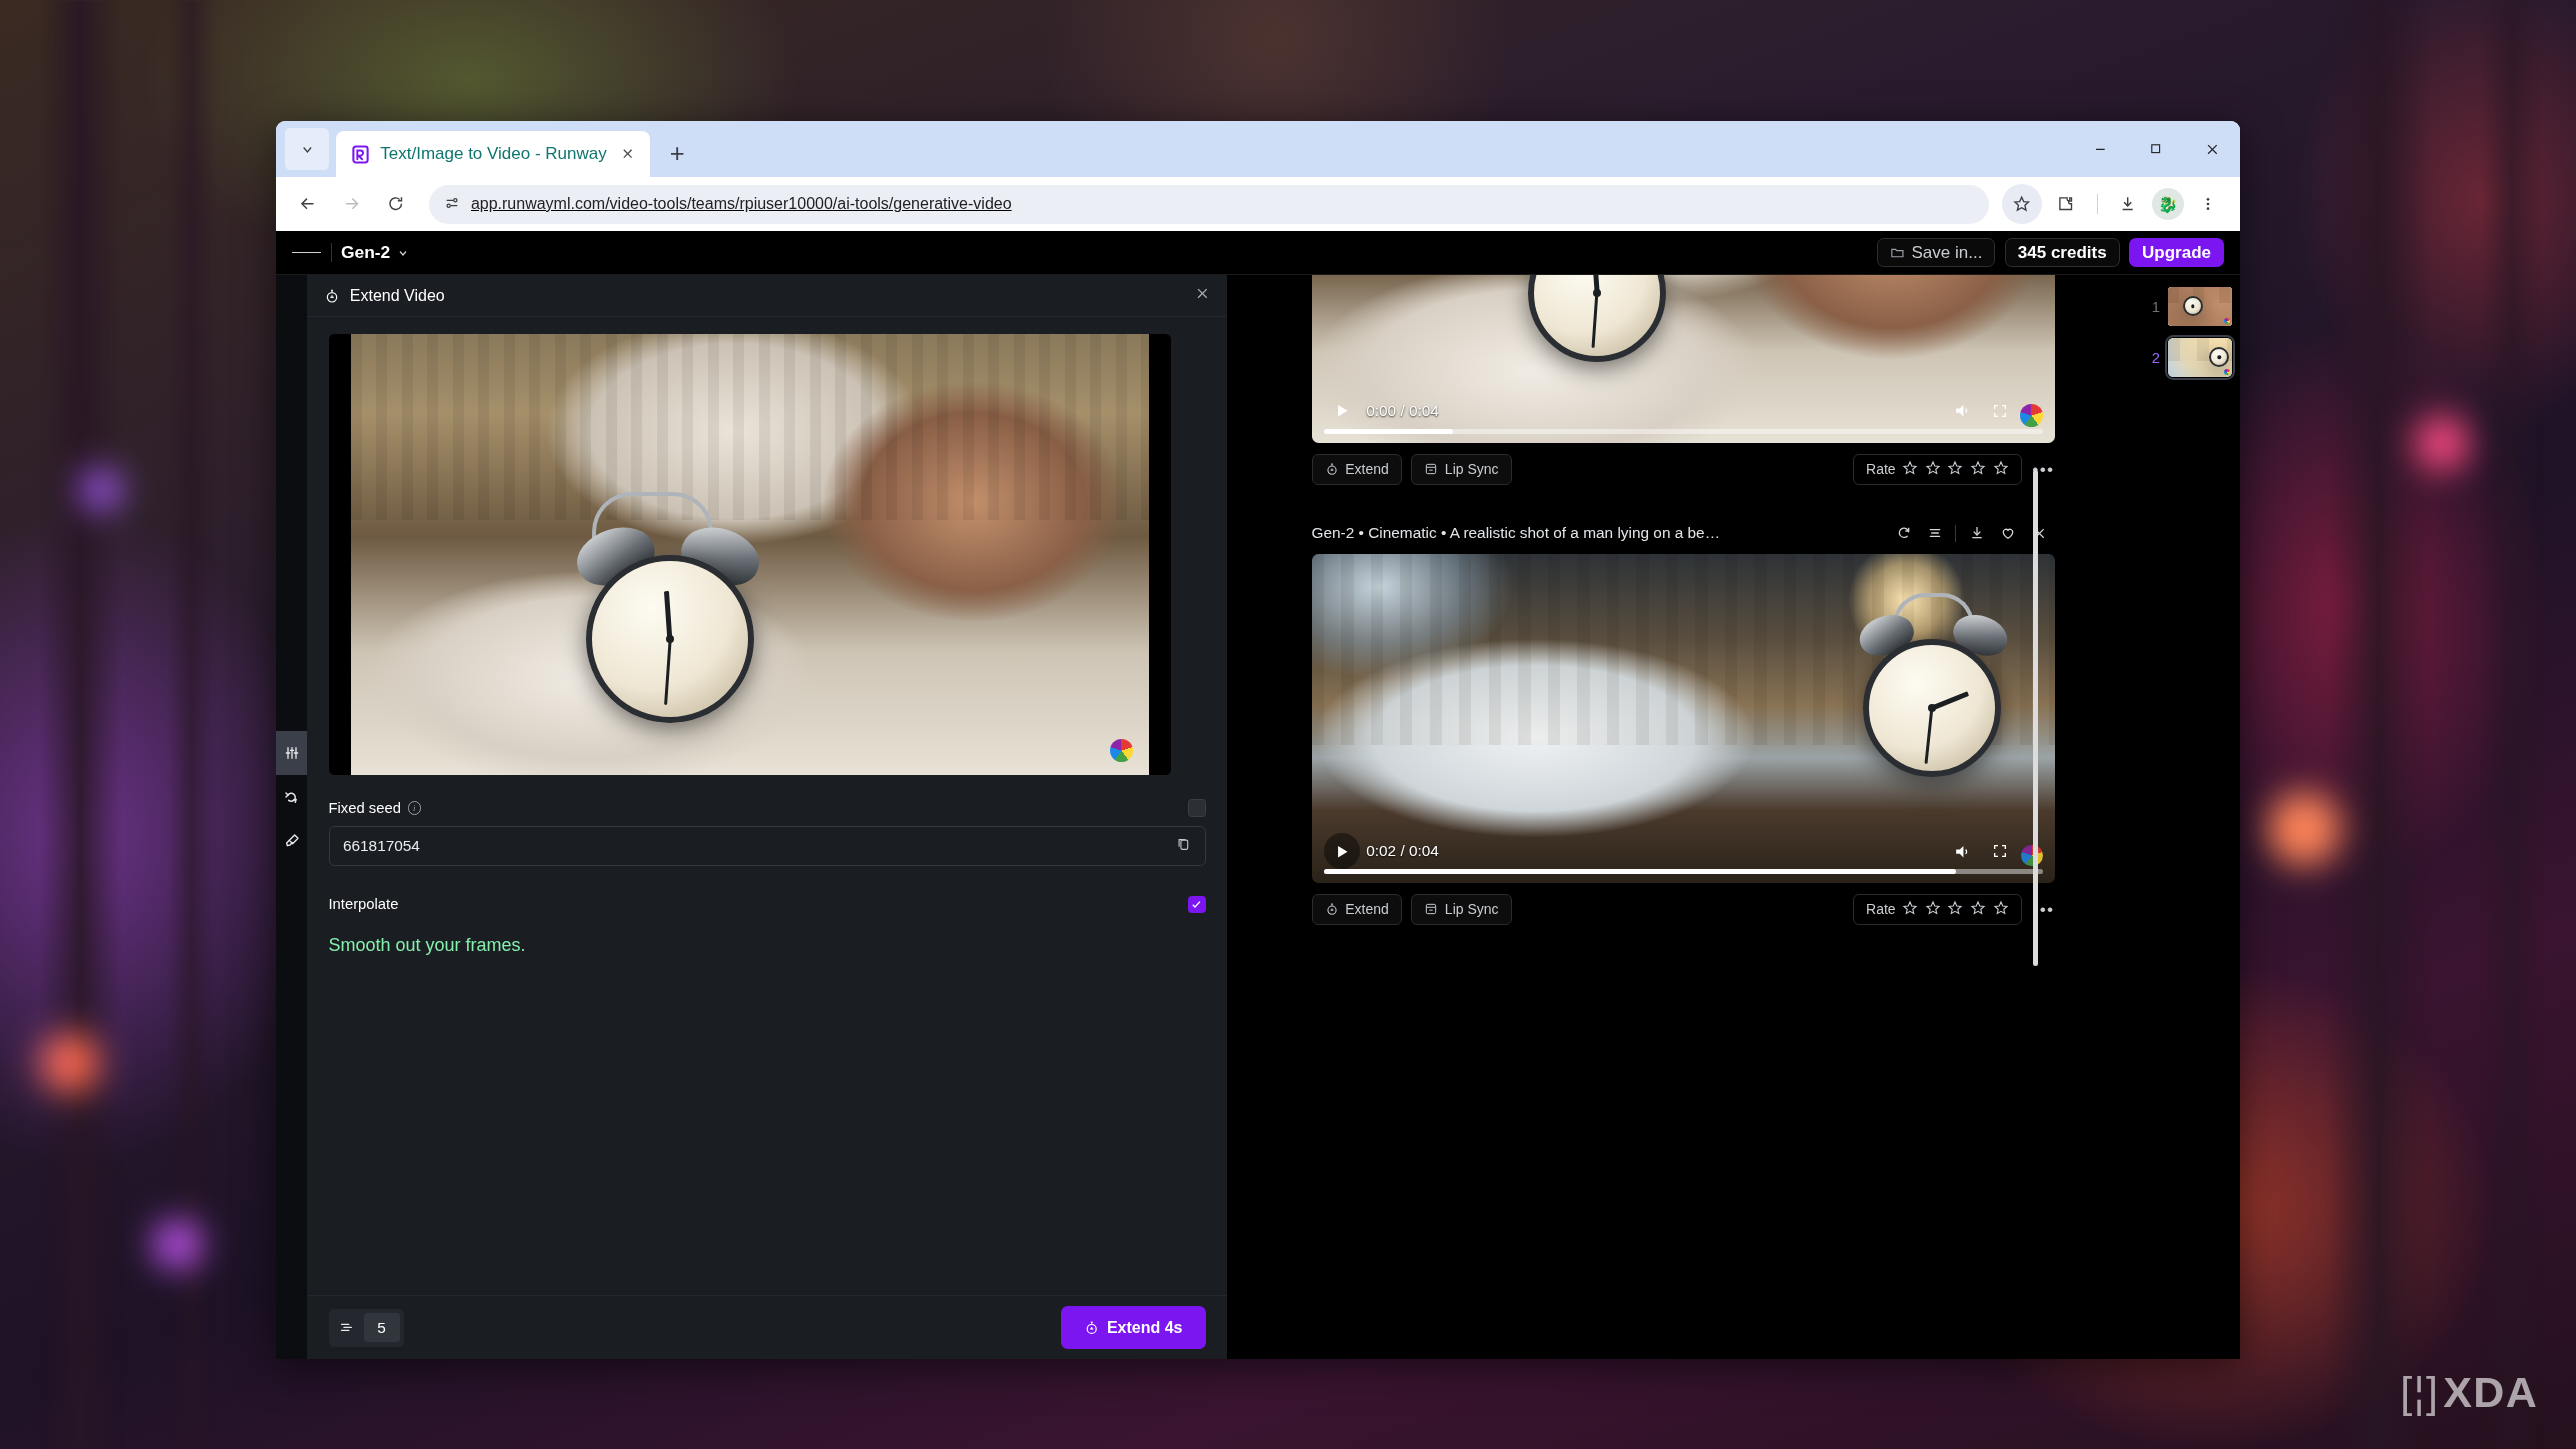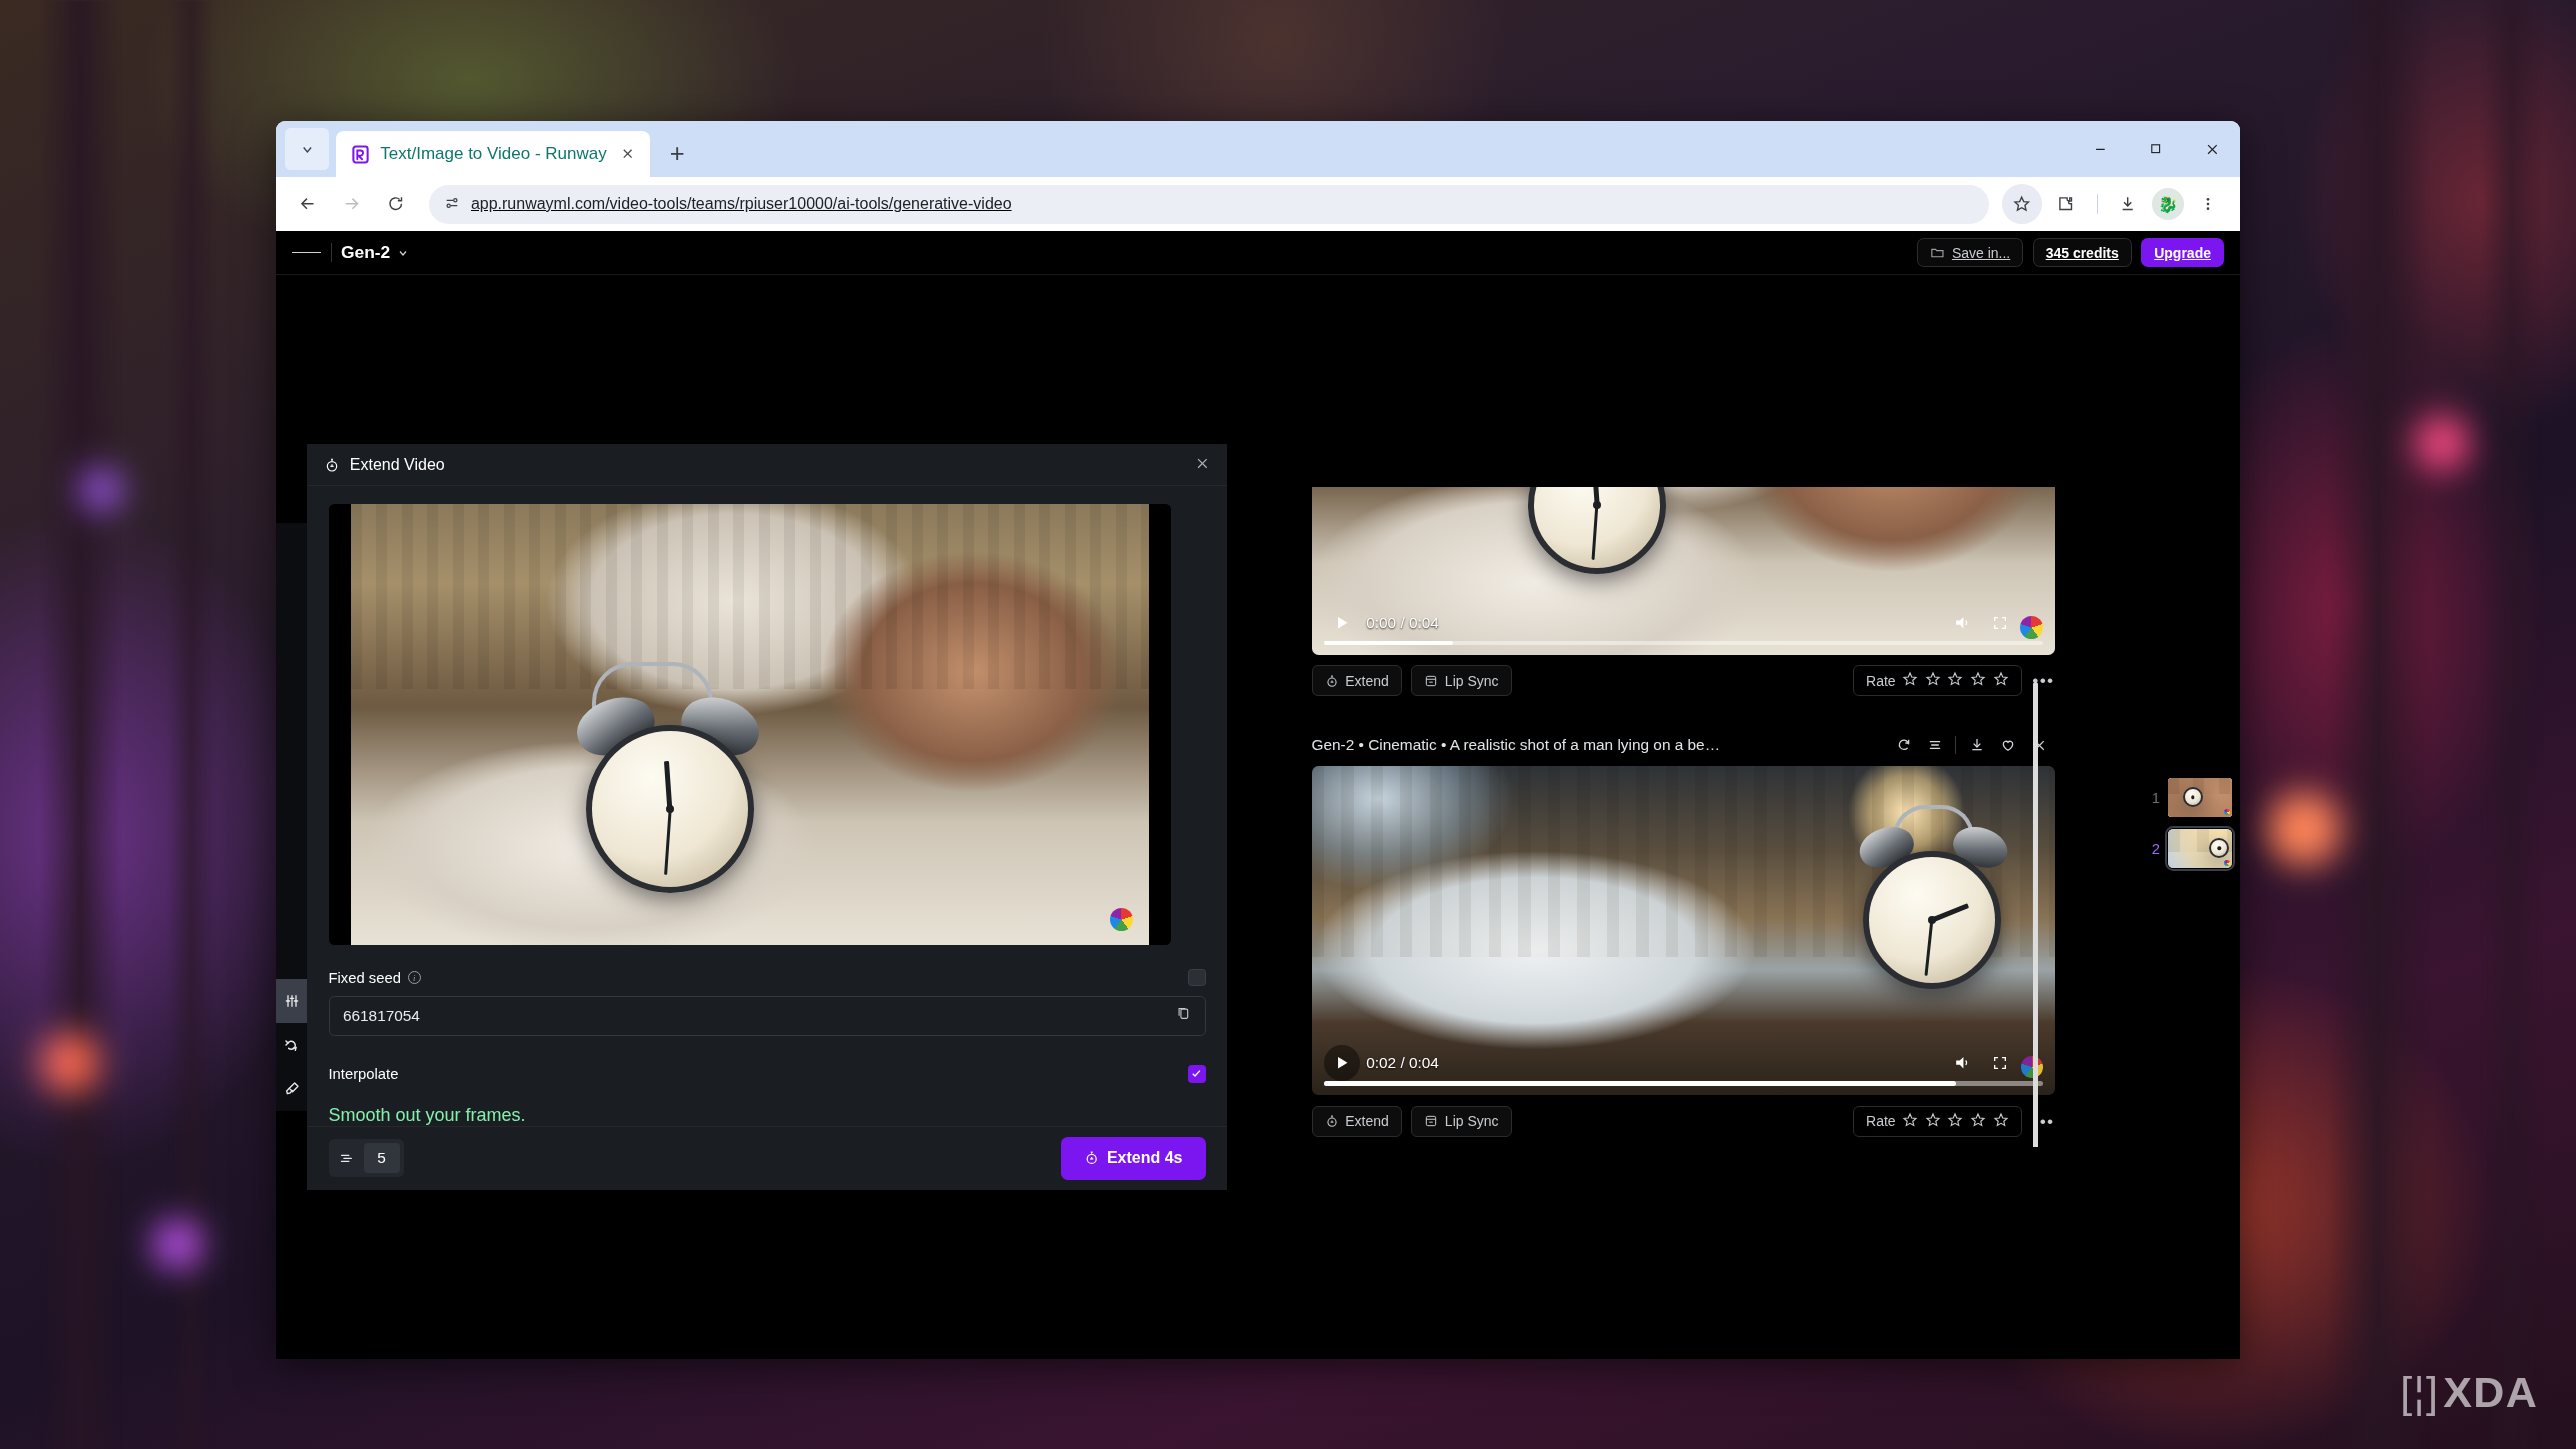--- a/index.html
+++ b/index.html
@@ -131,28 +131,27 @@
     border-bottom: 0.7px solid #1a1a1a;
   }
   .hamburger { width: 29.5px; height: 29.5px; display:flex; align-items:center; justify-content:center; cursor:pointer; }
   .hamburger span { display:block; width:14.8px; height:1.3px; background:#cfd2d6; margin:2px 0; }
   .vdiv { width:0.7px; height:19px; background:#333; margin: 0 9.4px; }
   .genlabel { color:#fff; font-size:17.4px; font-weight:700; display:flex; align-items:center; gap:6.7px; cursor:pointer; }
   .spacer { flex:1; }
   .pill {
     height: 29.5px; border-radius: 6.7px; border: 0.7px solid #2e2e2e;
     display: flex; align-items: center; gap: 6.7px; padding: 0 12px;
-    color: #c9cdd2; font-size: 14px; cursor: pointer; margin-left: 9.4px;
+    color: #c9cdd2; font-size: 17px; cursor: pointer; margin-left: 9.4px;
     background: #0a0a0a;
-    text-decoration: underline;
   }
   .pill.credits { color: #fff; font-weight: 700; }
   .pill.upgrade { background: #7c16f0; border-color: #7c16f0; color: #fff; font-weight: 700; }
 
-  .appbody { flex: 1; display: flex; min-height: 0; position: relative; align-items: center; }
+  .appbody { flex: 1; display: flex; min-height: 0; position: relative; }
 
   
   .rail {
     width: 31px; flex: 0 0 31px; background: #0c0d10;
     display: flex; flex-direction: column; align-items: center;
     padding-top: 456px; gap: 0;
   }
   .railbtn {
     width: 31px; height: 44px; display:flex; align-items:center; justify-content:center;
     color: #e6e8ea; cursor: pointer;

